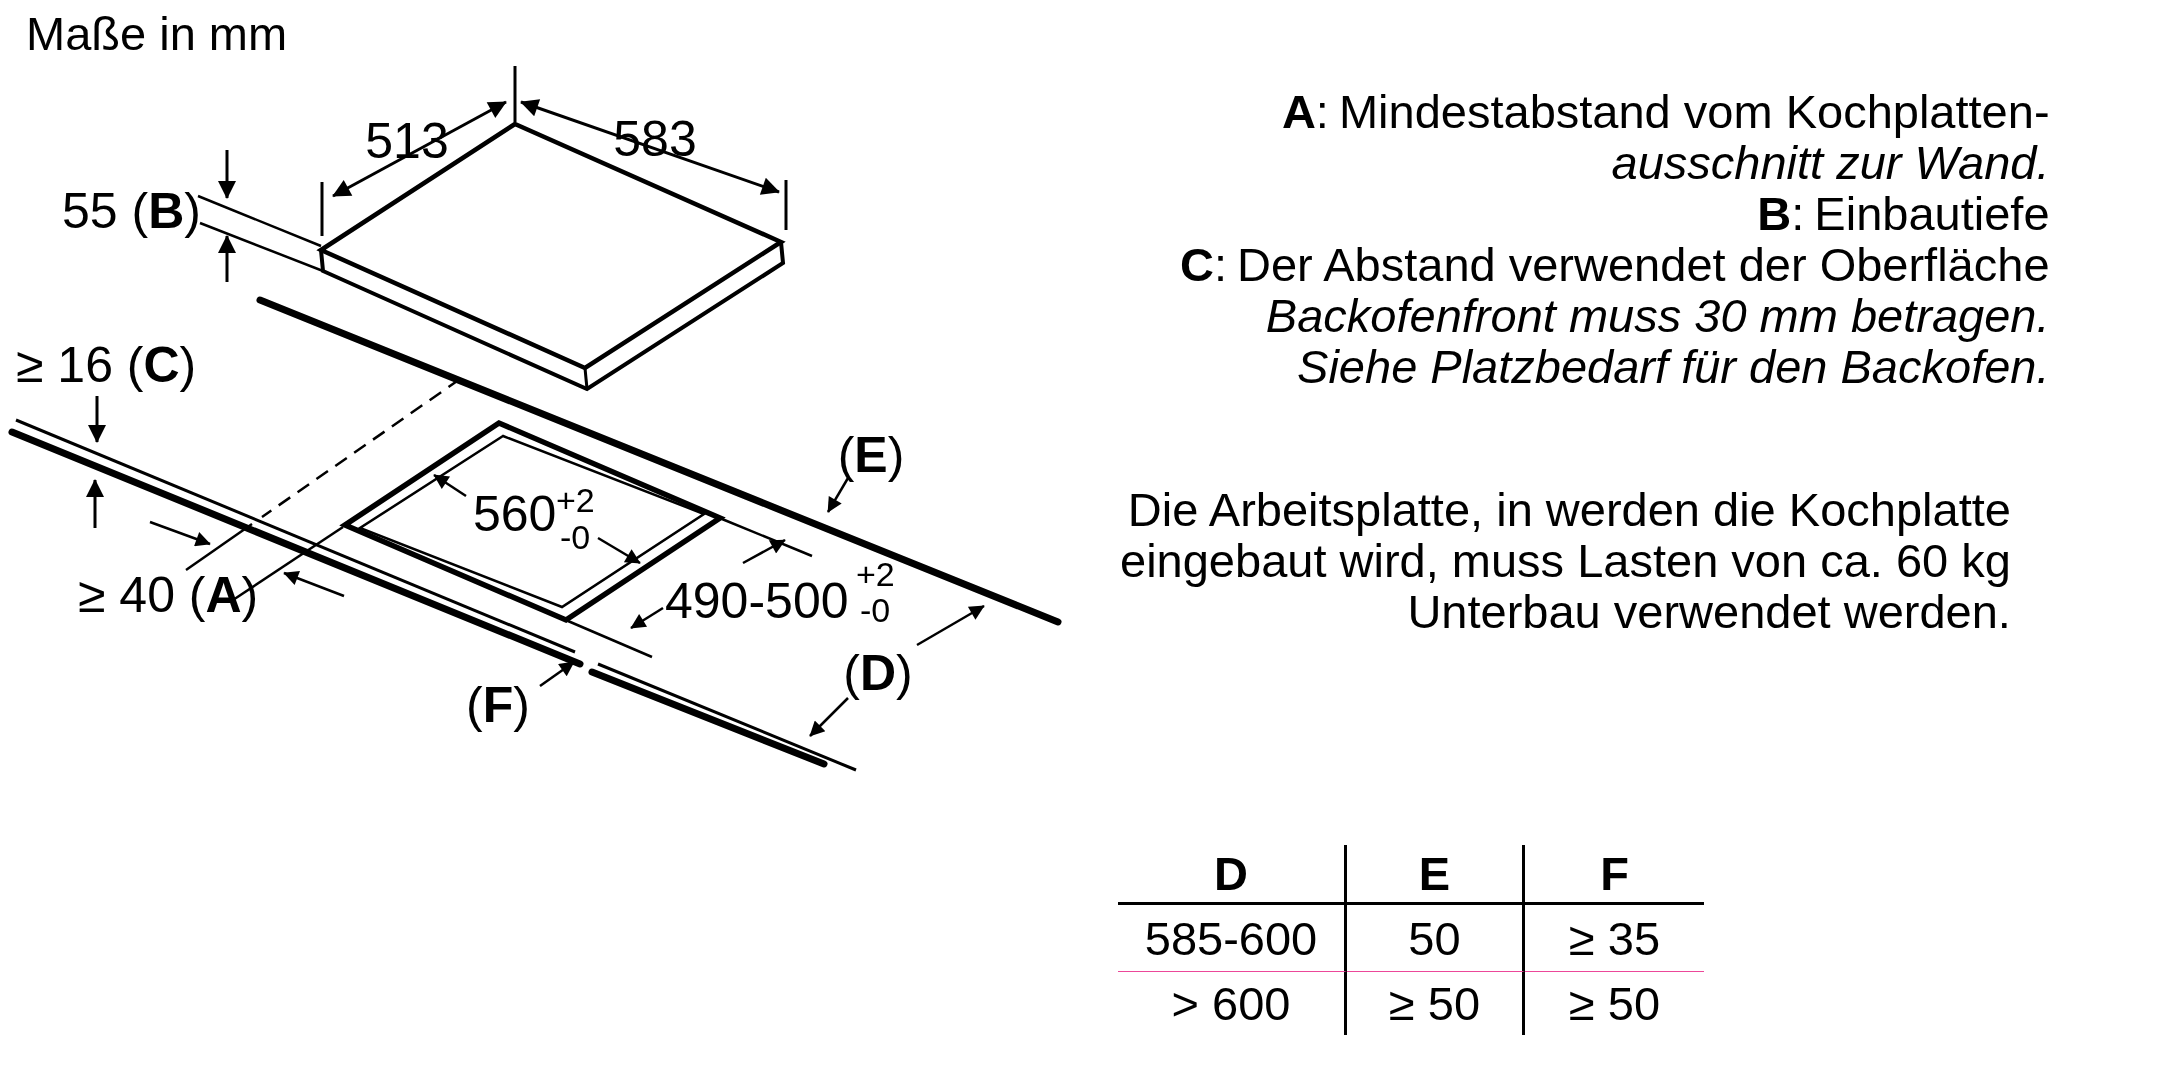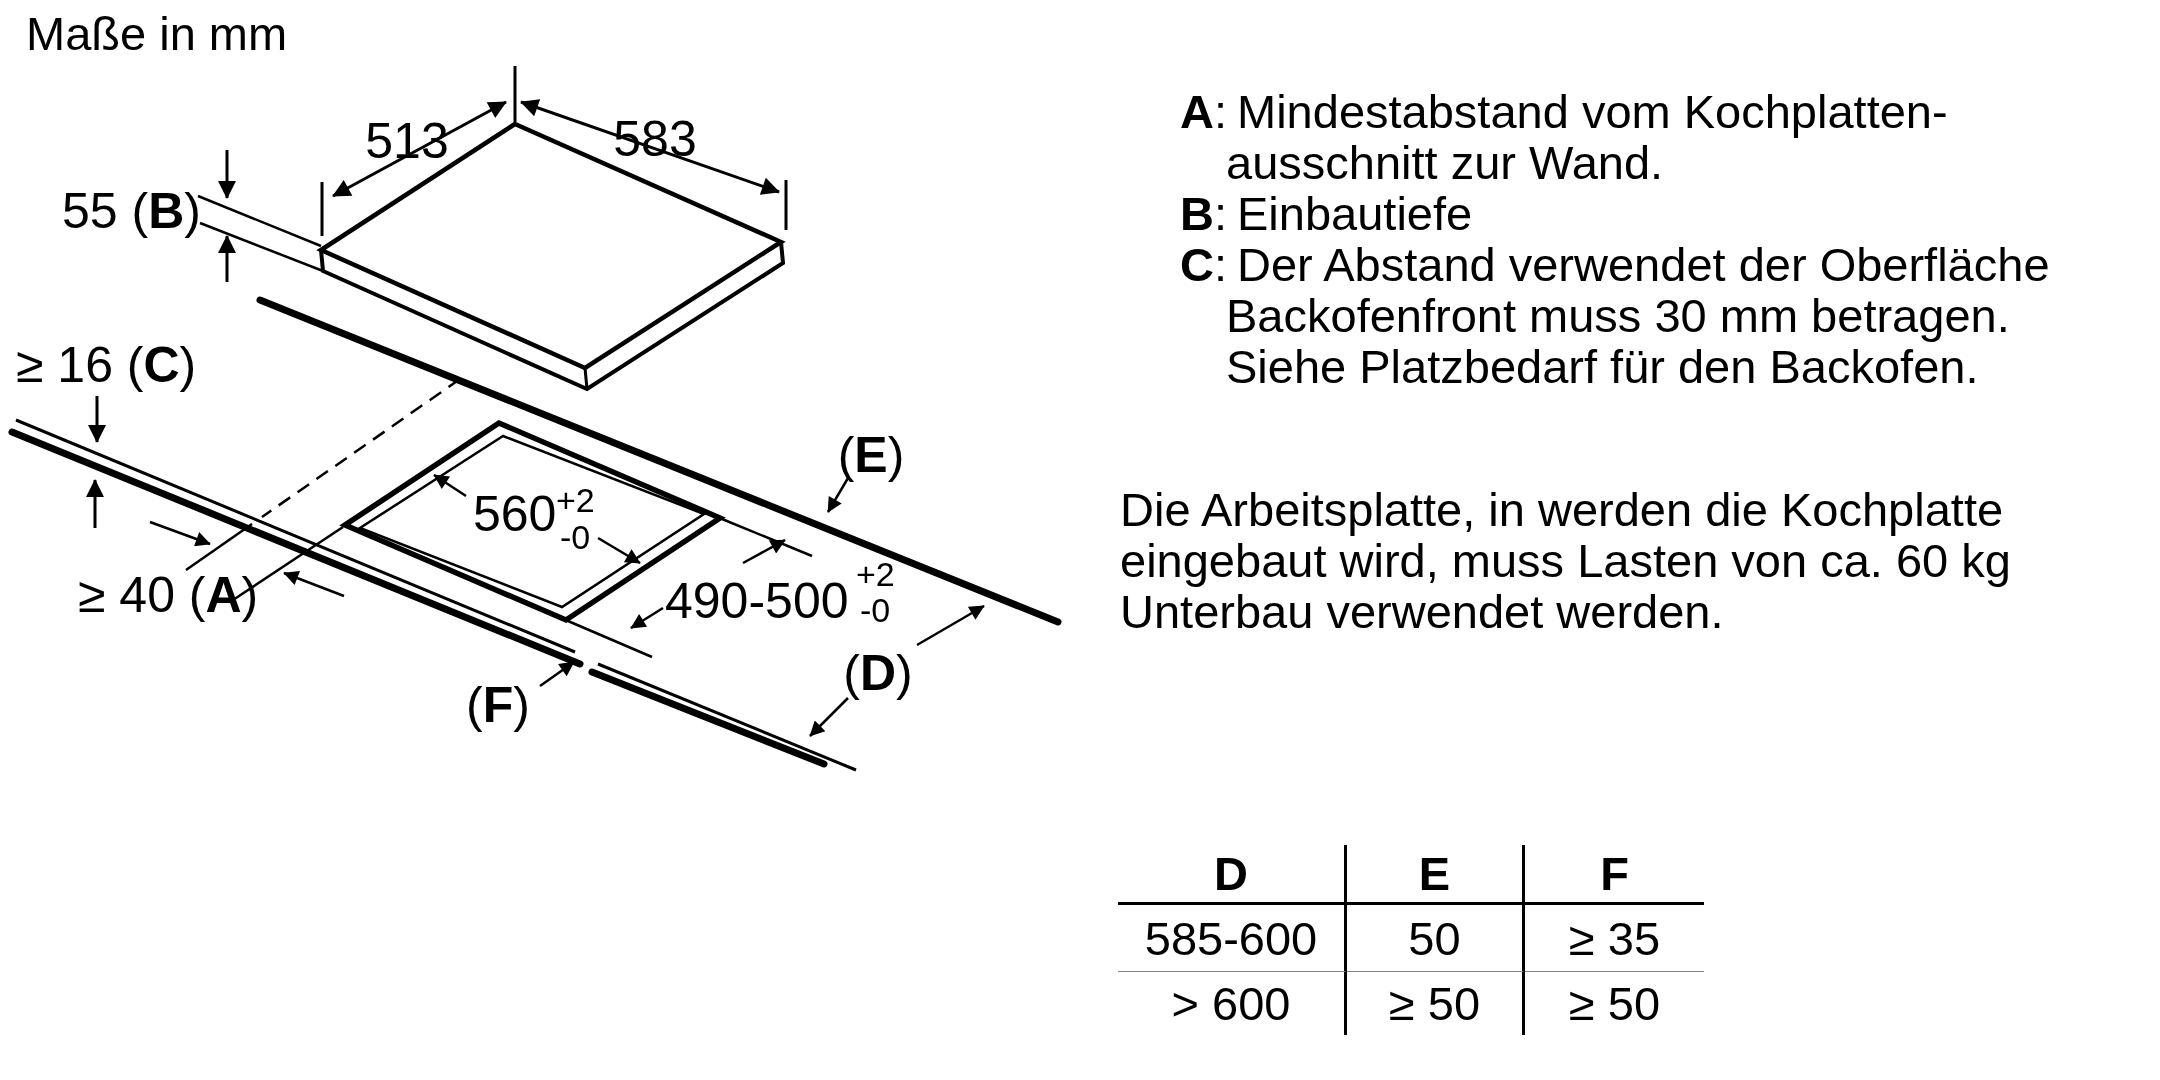--- a/index.html
+++ b/index.html
@@ -1,31 +1,31 @@
 <!DOCTYPE html>
 <html><head>
 <meta charset="utf-8">
 <style>
   html,body{margin:0;padding:0;background:#ffffff;}
   .screen{
     position:relative;width:2160px;height:1080px;background:#ffffff;
-    font-family:"Liberation Sans",sans-serif;color:#000;overflow:hidden;
+    font-family:"Liberation Sans",sans-serif;color:#000;overflow:hidden;text-align:right;
   }
   .page-title{
     position:absolute;left:26px;top:8px;font-size:47px;line-height:52px;color:#000;
   }
   svg{position:absolute;left:0;top:0;}
   svg text{font-family:"Liberation Sans",sans-serif;fill:#000;font-size:50px;}
   svg text.small{font-size:34px;}
   .b{font-weight:bold;}
   .mid{text-anchor:middle;}
 
   .legend{position:absolute;left:1180px;top:86px;font-size:47px;line-height:51px;}
   .lrow{white-space:nowrap;}
-  .lrow.cont{padding-left:46px;}
+  .lrow.cont{padding-left:46px;font-style:italic;}
   .lkey{font-weight:bold;}
   .lsep{padding-right:10px;}
 
   .note{position:absolute;left:1120px;top:484px;font-size:47px;line-height:51px;}
   .note div{white-space:nowrap;}
 
   .dims-table{
     position:absolute;left:1118px;top:845px;width:586px;
     display:grid;grid-template-columns:229px 178px 179px;
     font-size:47px;

